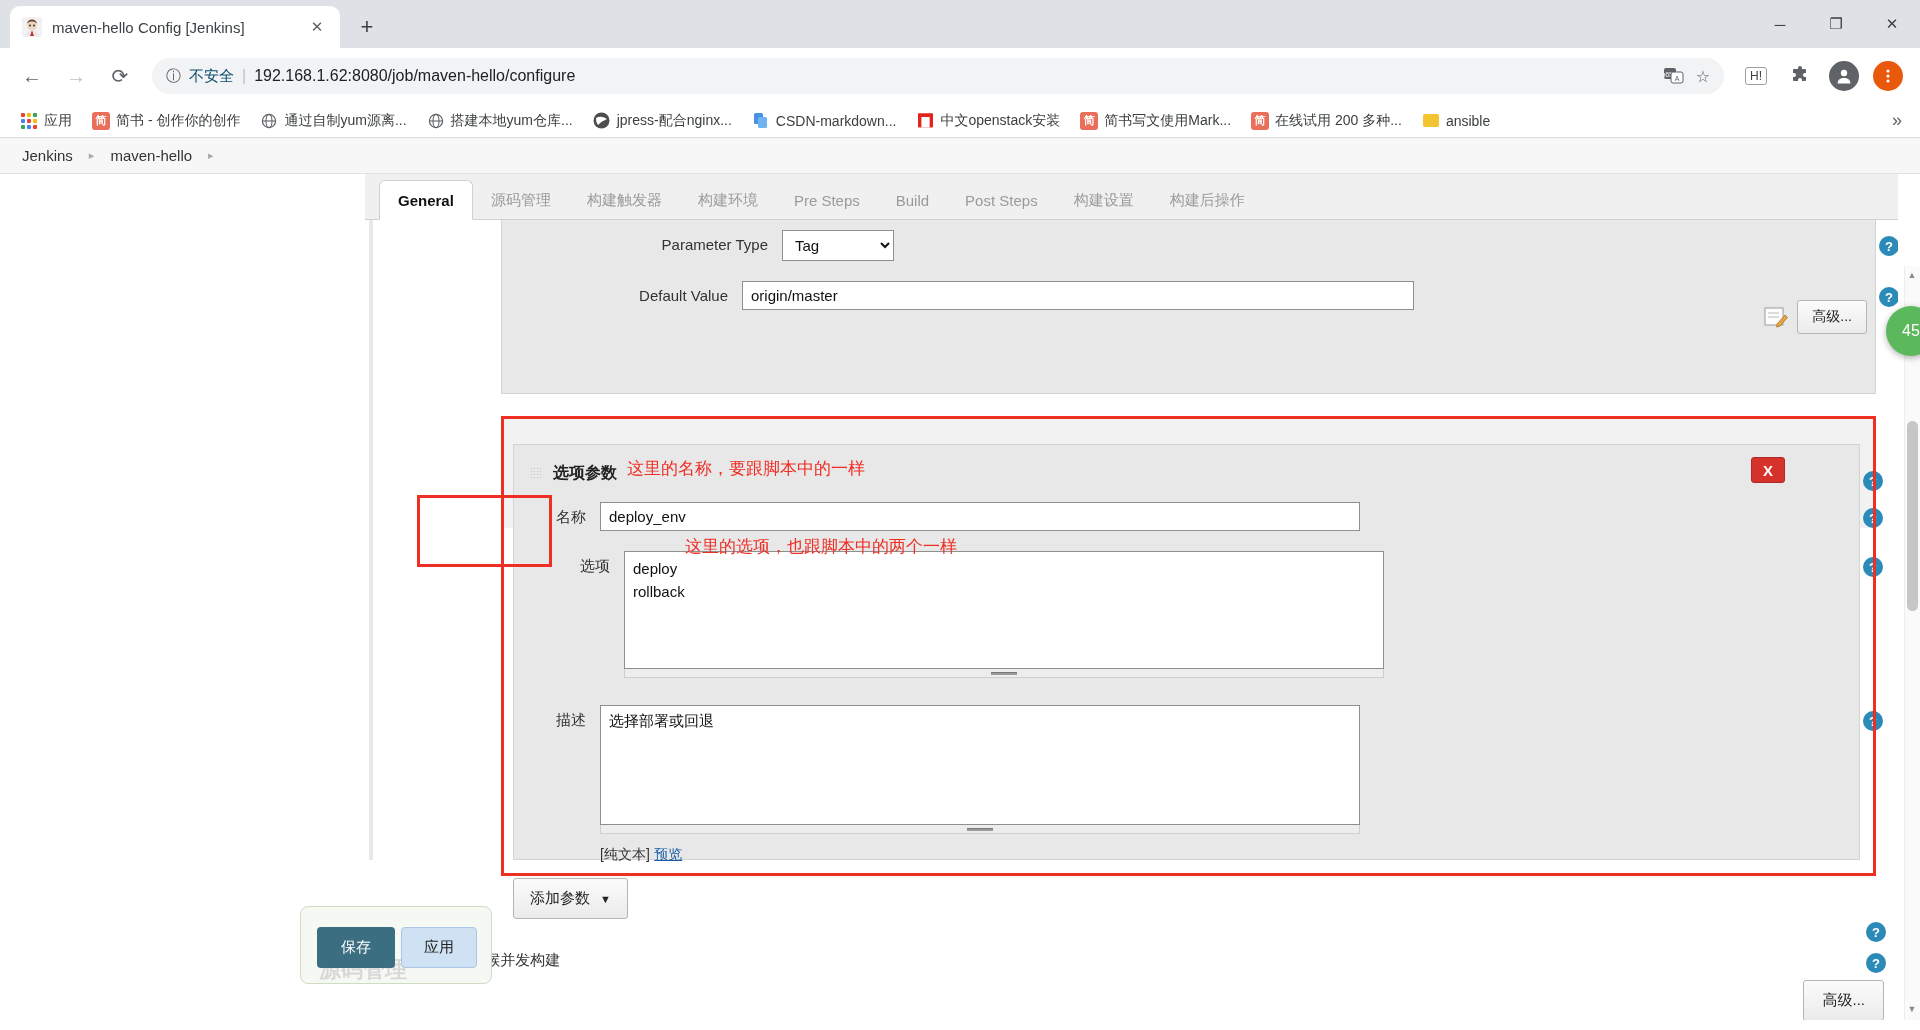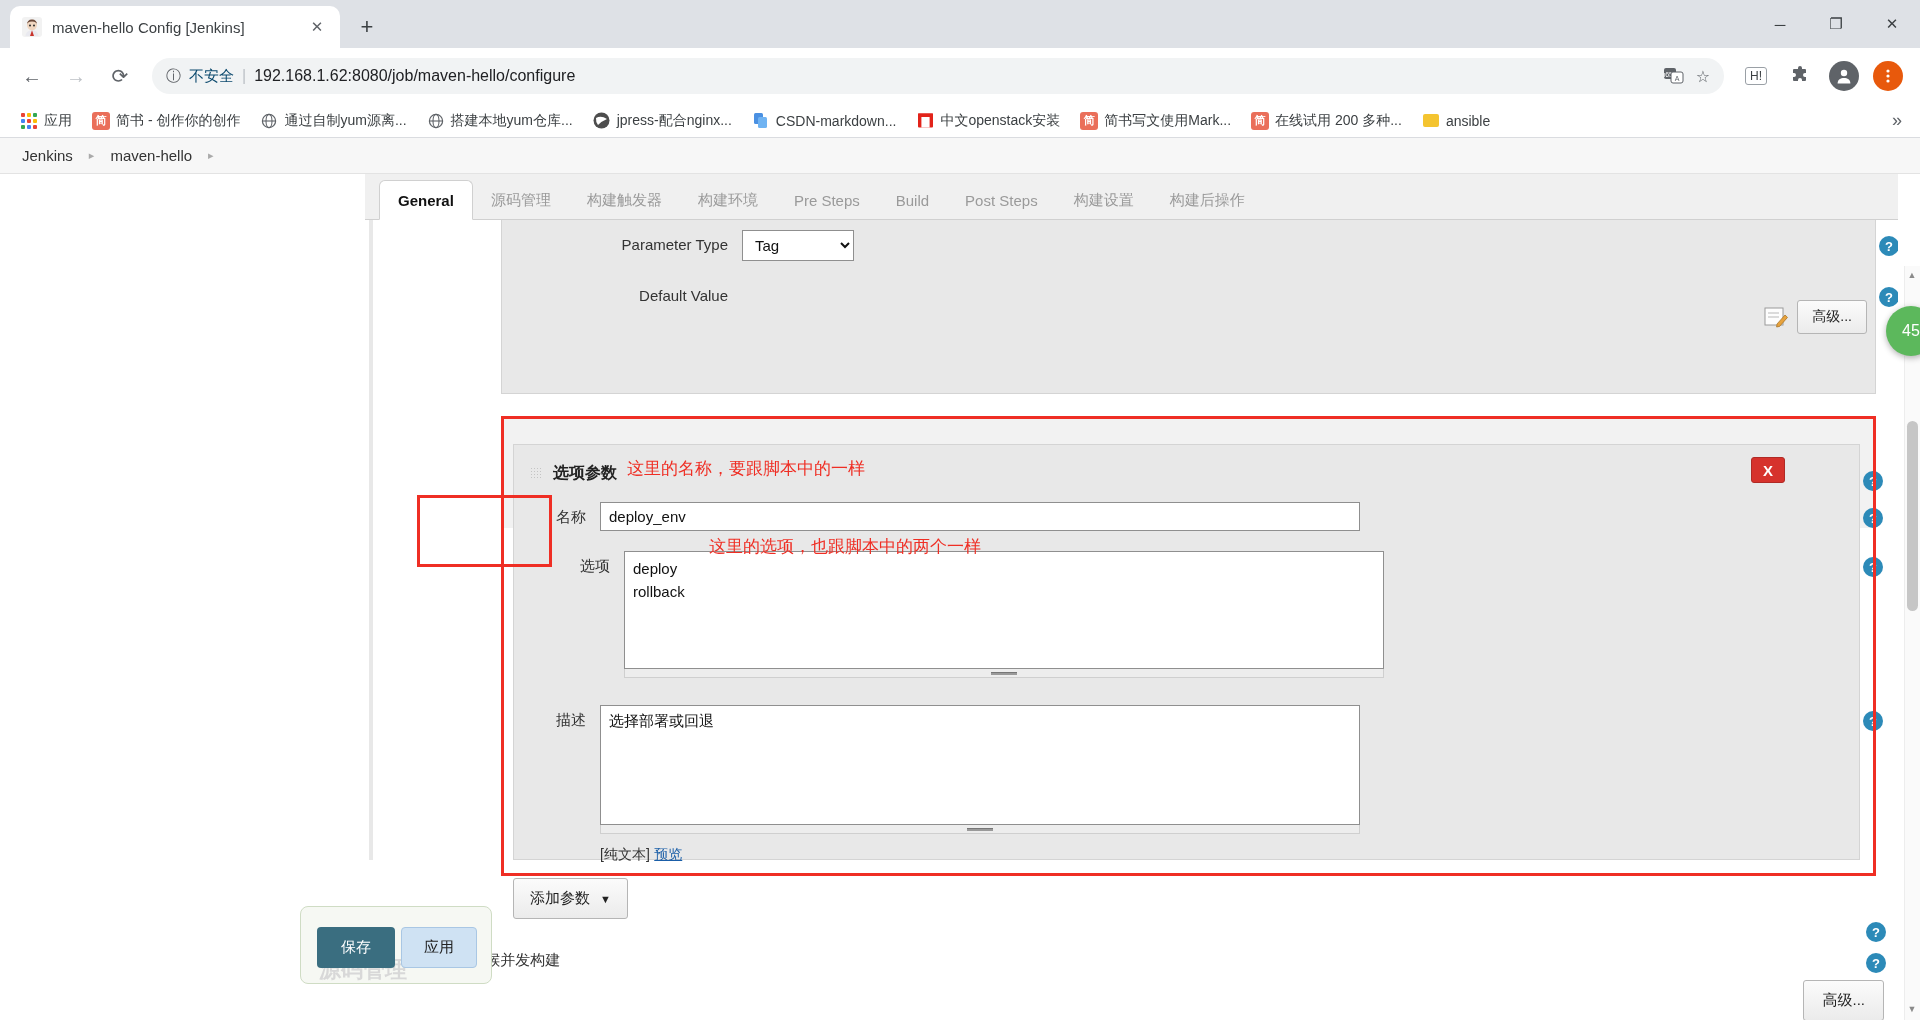--- a/index.html
+++ b/index.html
@@ -434,33 +434,34 @@
         <div class="ctab">Post Steps</div>
         <div class="ctab">构建设置</div>
         <div class="ctab">构建后操作</div>
       </div>
 
       <div class="formbody">
         <div class="bluebar"></div>
 
         <div class="panel-grey" style="position:absolute;left:136px;top:-16px;right:22px;height:190px;border-top:none;">
 
-          <div class="row" style="padding-top:26px;">
+          <div class="row" style="padding-top:26px;padding-left:40px;">
             <div class="rlabel">Parameter Type</div>
             <div class="rctrl">
               <select class="sel" style="width:112px;">
                 <option>Tag</option>
               </select>
               <span class="help" style="right:-24px;top:6px;">?</span>
             </div>
           </div>
 
           <div class="row" style="padding-top:14px;">
             <div class="rlabel">Default Value</div>
             <div class="rctrl">
+              <input class="txt" style="width: 672px;" value="origin/master">
               <span class="help" style="right:-24px;top:6px;">?</span>
             </div>
           </div>
 
           <div style="position:absolute;right:8px;top:96px;display:flex;align-items:center;gap:8px;">
             <span style="width:26px;height:24px;display:inline-flex;align-items:center;justify-content:center;">
               <svg width="24" height="22" viewBox="0 0 24 22">
                   <rect x="1" y="2" width="18" height="17" fill="#fdfdfd" stroke="#9a9a9a"></rect>
                   <line x1="4" y1="7" x2="15" y2="7" stroke="#b9b9b9"></line>
                   <line x1="4" y1="11" x2="15" y2="11" stroke="#b9b9b9"></line>
@@ -519,21 +520,21 @@
         </div>
 
         <button class="btn" style="position:absolute;left:148px;top:658px;display:flex;align-items:center;gap:10px;padding:10px 16px;font-size:15px;">
           <span>添加参数</span>
           <span style="font-size:11px;">▼</span>
         </button>
 
         <div class="redbox" style="left:136px;top:196px;right:22px;height:460px;"></div>
         <div class="redbox" style="left:52px;top:275px;width:135px;height:72px;"></div>
         <div class="redtext" style="left:262px;top:237px;">这里的名称，要跟脚本中的一样</div>
-        <div class="redtext" style="left:344px;top:315px;">这里的选项，也跟脚本中的两个一样</div>
+        <div class="redtext" style="left:320px;top:315px;">这里的选项，也跟脚本中的两个一样</div>
 
         <div style="position:absolute;left:18px;top:700px;font-size:15px;color:#333;">
           <span class="chk"></span>
           <span>关闭构建</span>
         </div>
         <span class="help" style="right:12px;top:702px;">?</span>
 
         <div style="position:absolute;left:18px;top:731px;font-size:15px;color:#333;">
           <span class="chk"></span>
           <span>在必要的时候并发构建</span>

